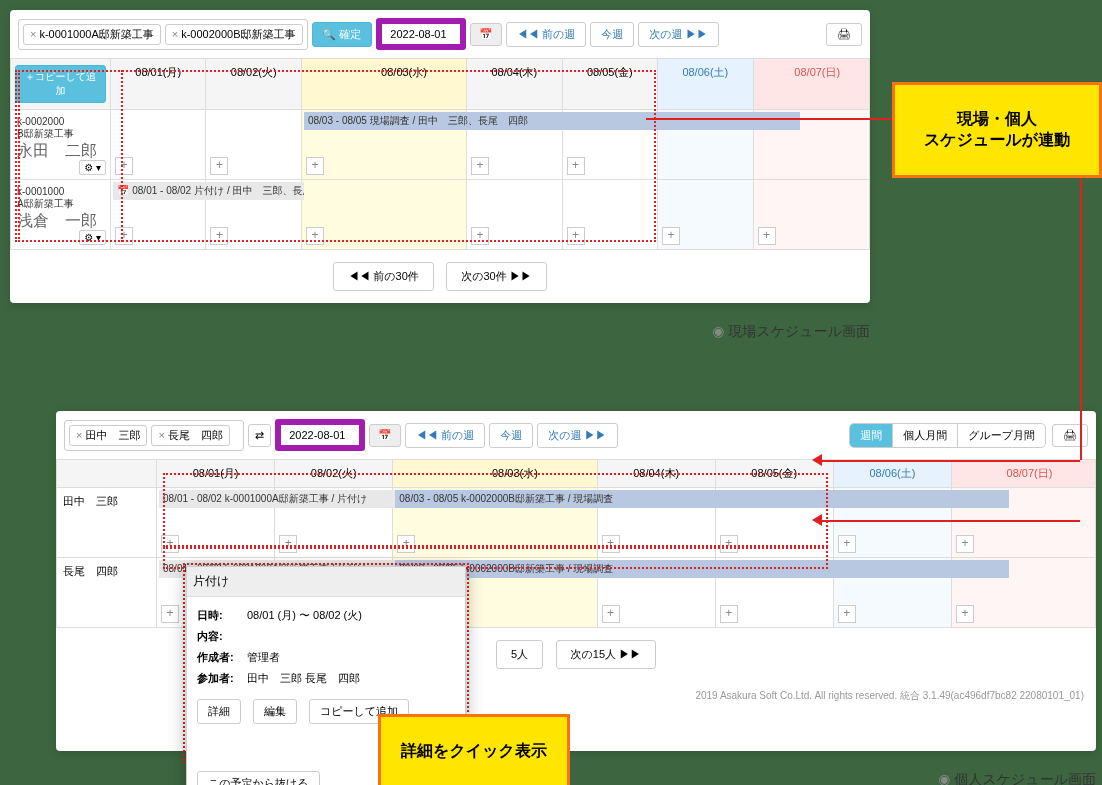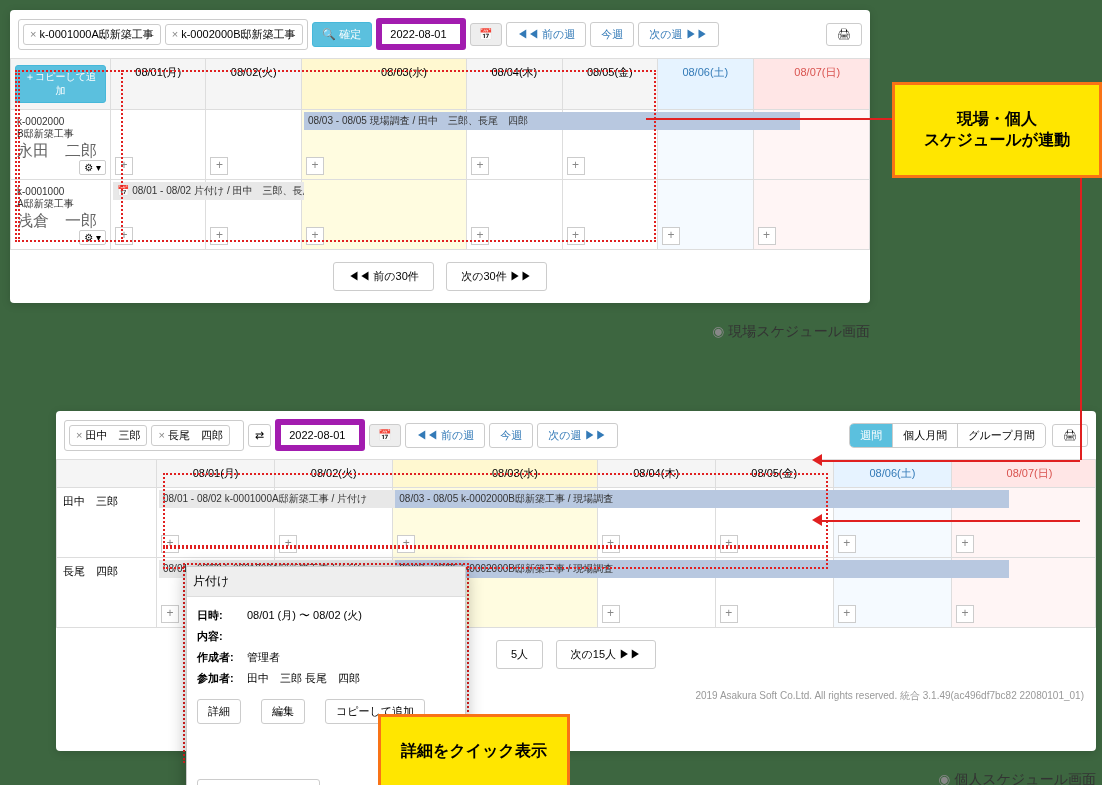--- a/index.html
+++ b/index.html
@@ -48,21 +48,21 @@
 .callout1 { top: 82px; right: 0; width: 210px; }
 .callout2 { bottom: 10px; left: 378px; }
 .red-dotted { position: absolute; border: 2px dotted #e02020; pointer-events: none; z-index: 50; }
 .red-line { position: absolute; border-top: 2px solid #e02020; z-index: 90; }
 .red-line-v { position: absolute; border-left: 2px solid #e02020; z-index: 90; }
 .arrow-left { position: absolute; width: 0; height: 0; border-top: 6px solid transparent; border-bottom: 6px solid transparent; border-right: 10px solid #e02020; z-index: 91; }
 .popup { position: absolute; background: #fff; border: 1px solid #ccc; box-shadow: 0 4px 16px rgba(0,0,0,0.3); padding: 10px; font-size: 11px; z-index: 60; width: 280px; }
 .popup-title { background: #eee; padding: 6px; font-size: 12px; margin: -10px -10px 8px -10px; border-bottom: 1px solid #ddd; }
 .popup-row { padding: 3px 0; }
 .popup-row .lbl { display: inline-block; width: 50px; font-weight: bold; }
-.popup-actions { margin-top: 10px; display: flex; gap: 20px; flex-wrap: wrap; }
+.popup-actions { margin-top: 10px; display: flex; gap: 12px; flex-wrap: wrap; }
 .popup-actions .btn-danger { margin-left: auto; }
 .view-toggle { display: inline-flex; border: 1px solid #ccc; border-radius: 5px; overflow: hidden; margin-left: 6px; }
 .view-toggle .vt { padding: 4px 10px; font-size: 11px; cursor: pointer; border-right: 1px solid #ccc; }
 .view-toggle .vt:last-child { border-right: none; }
 .view-toggle .vt.active { background: #5bc0de; color: #fff; }
 .footer-text { text-align: right; font-size: 10px; color: #999; padding: 8px 12px; }
 .shuffle-icon { border: 1px solid #ccc; padding: 4px 6px; border-radius: 3px; font-size: 11px; background: #fff; }
 </style>
 </head>
 <body>

